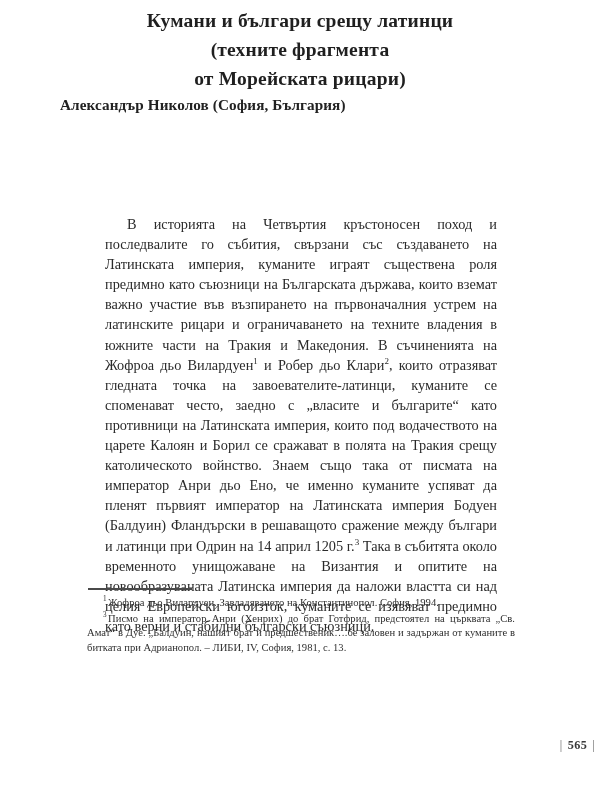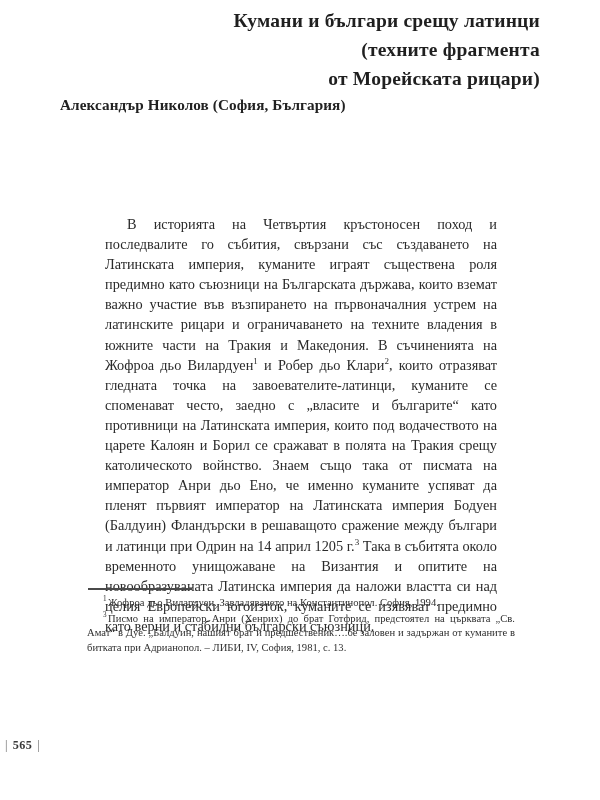--- a/index.html
+++ b/index.html
@@ -18,21 +18,21 @@
     color: #2b2b2b;
     -webkit-font-smoothing: antialiased;
   }
 
   
   .title-block {
     position: absolute;
     left: 60px;
     top: 6px;
     width: 480px;
-    text-align: right;
+    text-align: center;
   }
   .title-line {
     font-size: 19.5px;
     font-weight: bold;
     line-height: 29px;
     letter-spacing: 0.2px;
     color: #1f1f1f;
   }
 
   .author-line {
@@ -98,21 +98,21 @@
     line-height: 0;
     margin-right: 1.5px;
   }
 
   
   .folio {
     position: absolute;
     left: 0;
     top: 738px;
     width: 600px;
-    text-align: left;
+    text-align: right;
     font-size: 12.2px;
     font-weight: bold;
     color: #3a3a3a;
     letter-spacing: 0.4px;
   }
   .folio .bar {
     display: inline-block;
     color: #6a6a6a;
     font-weight: normal;
     padding: 0 5px;

